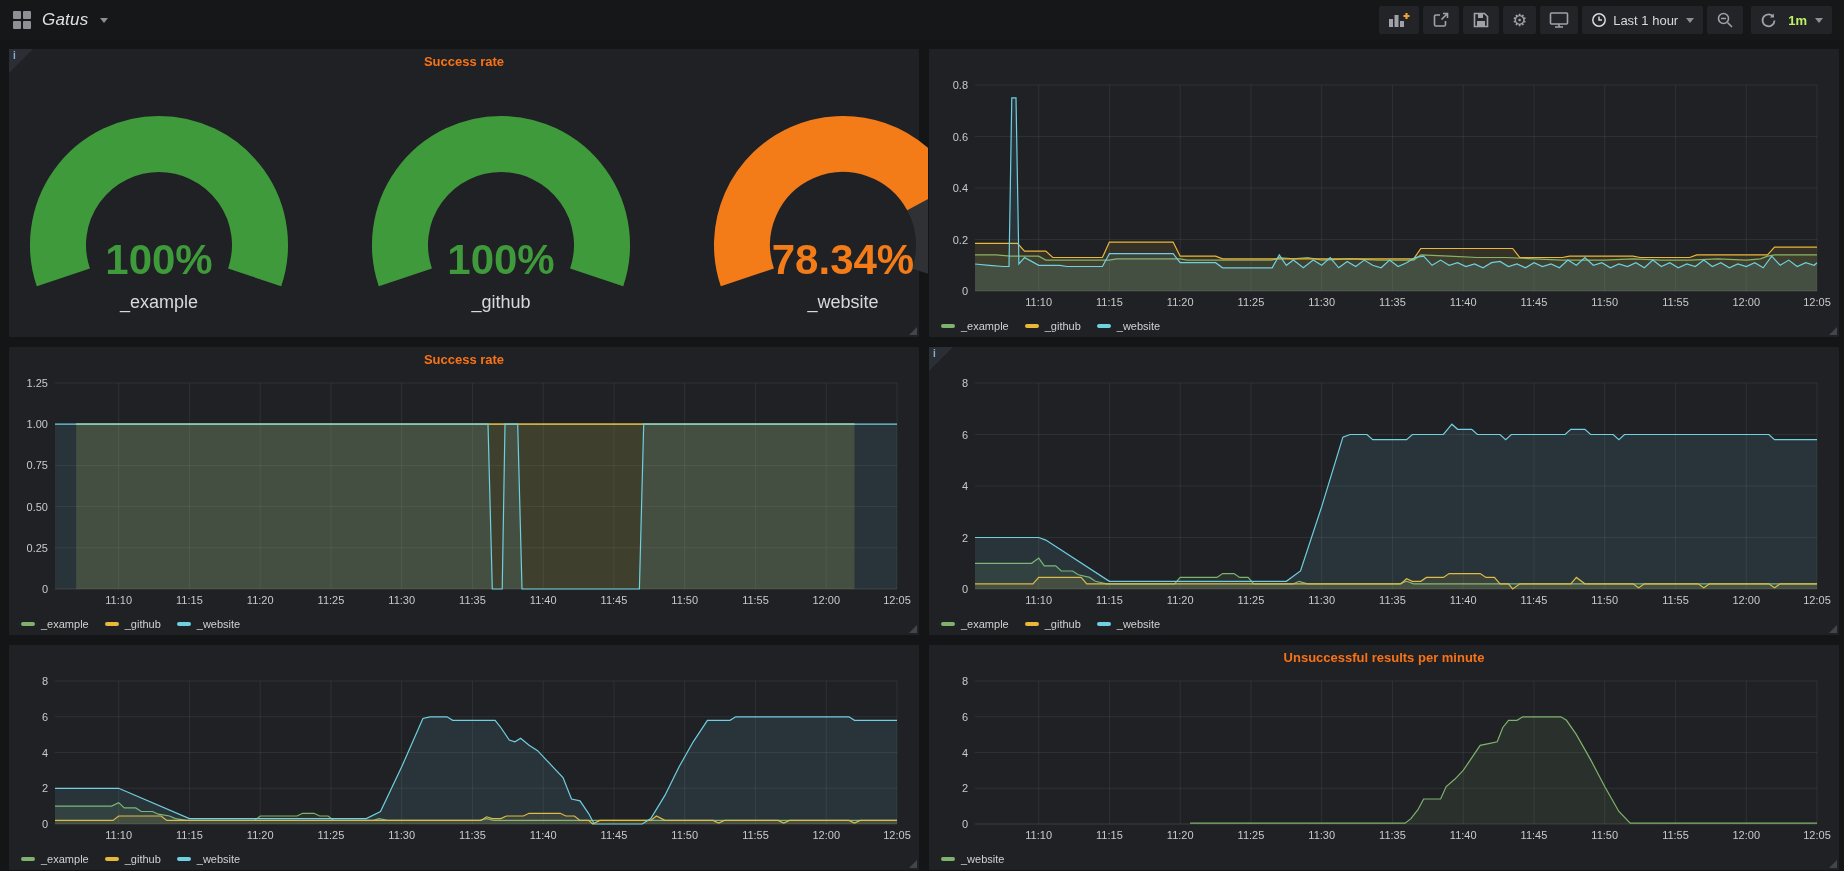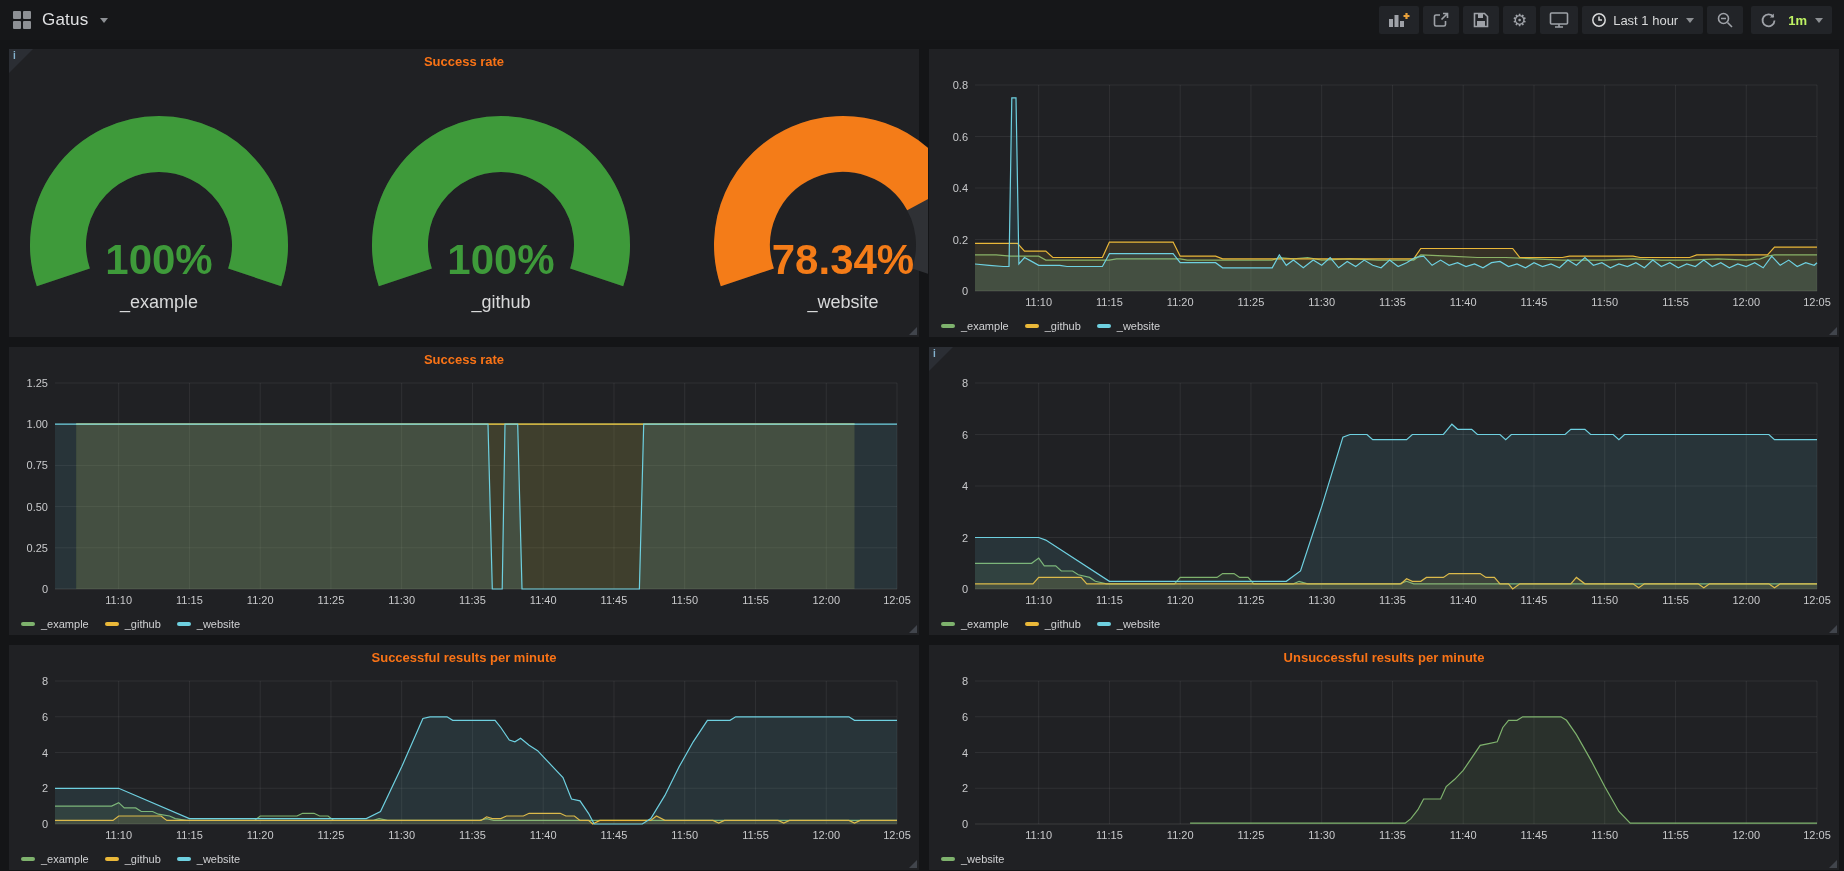--- a/index.html
+++ b/index.html
@@ -3,21 +3,21 @@
 <meta charset="utf-8">
 <style>
   * { margin:0; padding:0; box-sizing:border-box; }
   html,body { width:1844px; height:871px; overflow:hidden; background:#141517;
     font-family:"Liberation Sans", sans-serif; }
   svg text { font-family:"Liberation Sans", sans-serif; }
 
   
   .nav { height:40px; background:#161719; display:flex; align-items:center;
     justify-content:space-between; padding:0 12px; }
-  .nav-left { display:flex; align-items:center; gap:10px; }
+  .nav-left { display:flex; align-items:center; gap:10px;font-style:italic; }
   .nav-title { color:#e0e1e3; font-size:17px; font-weight:500; letter-spacing:.2px; }
   .caret { width:0; height:0; border-left:4px solid transparent; border-right:4px solid transparent;
     border-top:5px solid #8d9094; display:inline-block; margin-left:2px; }
   .nav-right { display:flex; align-items:center; gap:4px; }
   .nav-btn { height:28px; min-width:32px; background:#222428; border:none; border-radius:2px;
     display:flex; align-items:center; justify-content:center; gap:6px; padding:0 9px;
     color:#9fa2a8; cursor:pointer; }
   .nav-btn.spaced { }
   .nav-btn .lbl { color:#d8d9da; font-size:13px; }
   .nav-btn .orange { color:#bef264; font-size:13px; font-weight:700; }
@@ -347,21 +347,20 @@
         </span>
         <span class="legend-item">
           <span class="legend-dash" style="background: rgb(110, 208, 224);"></span>
           <span class="legend-label">_website</span>
         </span>
       </div>
     <span class="resize-handle"></span>
   </section>
 
   <section class="panel">
-    <div class="panel-title">Successful results per minute</div>
     <div class="chart-body">
         <svg viewBox="0 0 894 173">
           <line x1="101.68067226890756" y1="10" x2="101.68067226890756" y2="153" stroke="rgba(255,255,255,0.07)"></line>
           <text x="101.68067226890756" y="168" text-anchor="middle" fill="#c8c9cb" font-size="11">11:10</text>
           <line x1="172.43697478991595" y1="10" x2="172.43697478991595" y2="153" stroke="rgba(255,255,255,0.07)"></line>
           <text x="172.43697478991595" y="168" text-anchor="middle" fill="#c8c9cb" font-size="11">11:15</text>
           <line x1="243.19327731092437" y1="10" x2="243.19327731092437" y2="153" stroke="rgba(255,255,255,0.07)"></line>
           <text x="243.19327731092437" y="168" text-anchor="middle" fill="#c8c9cb" font-size="11">11:20</text>
           <line x1="313.9495798319328" y1="10" x2="313.9495798319328" y2="153" stroke="rgba(255,255,255,0.07)"></line>
           <text x="313.9495798319328" y="168" text-anchor="middle" fill="#c8c9cb" font-size="11">11:25</text>

